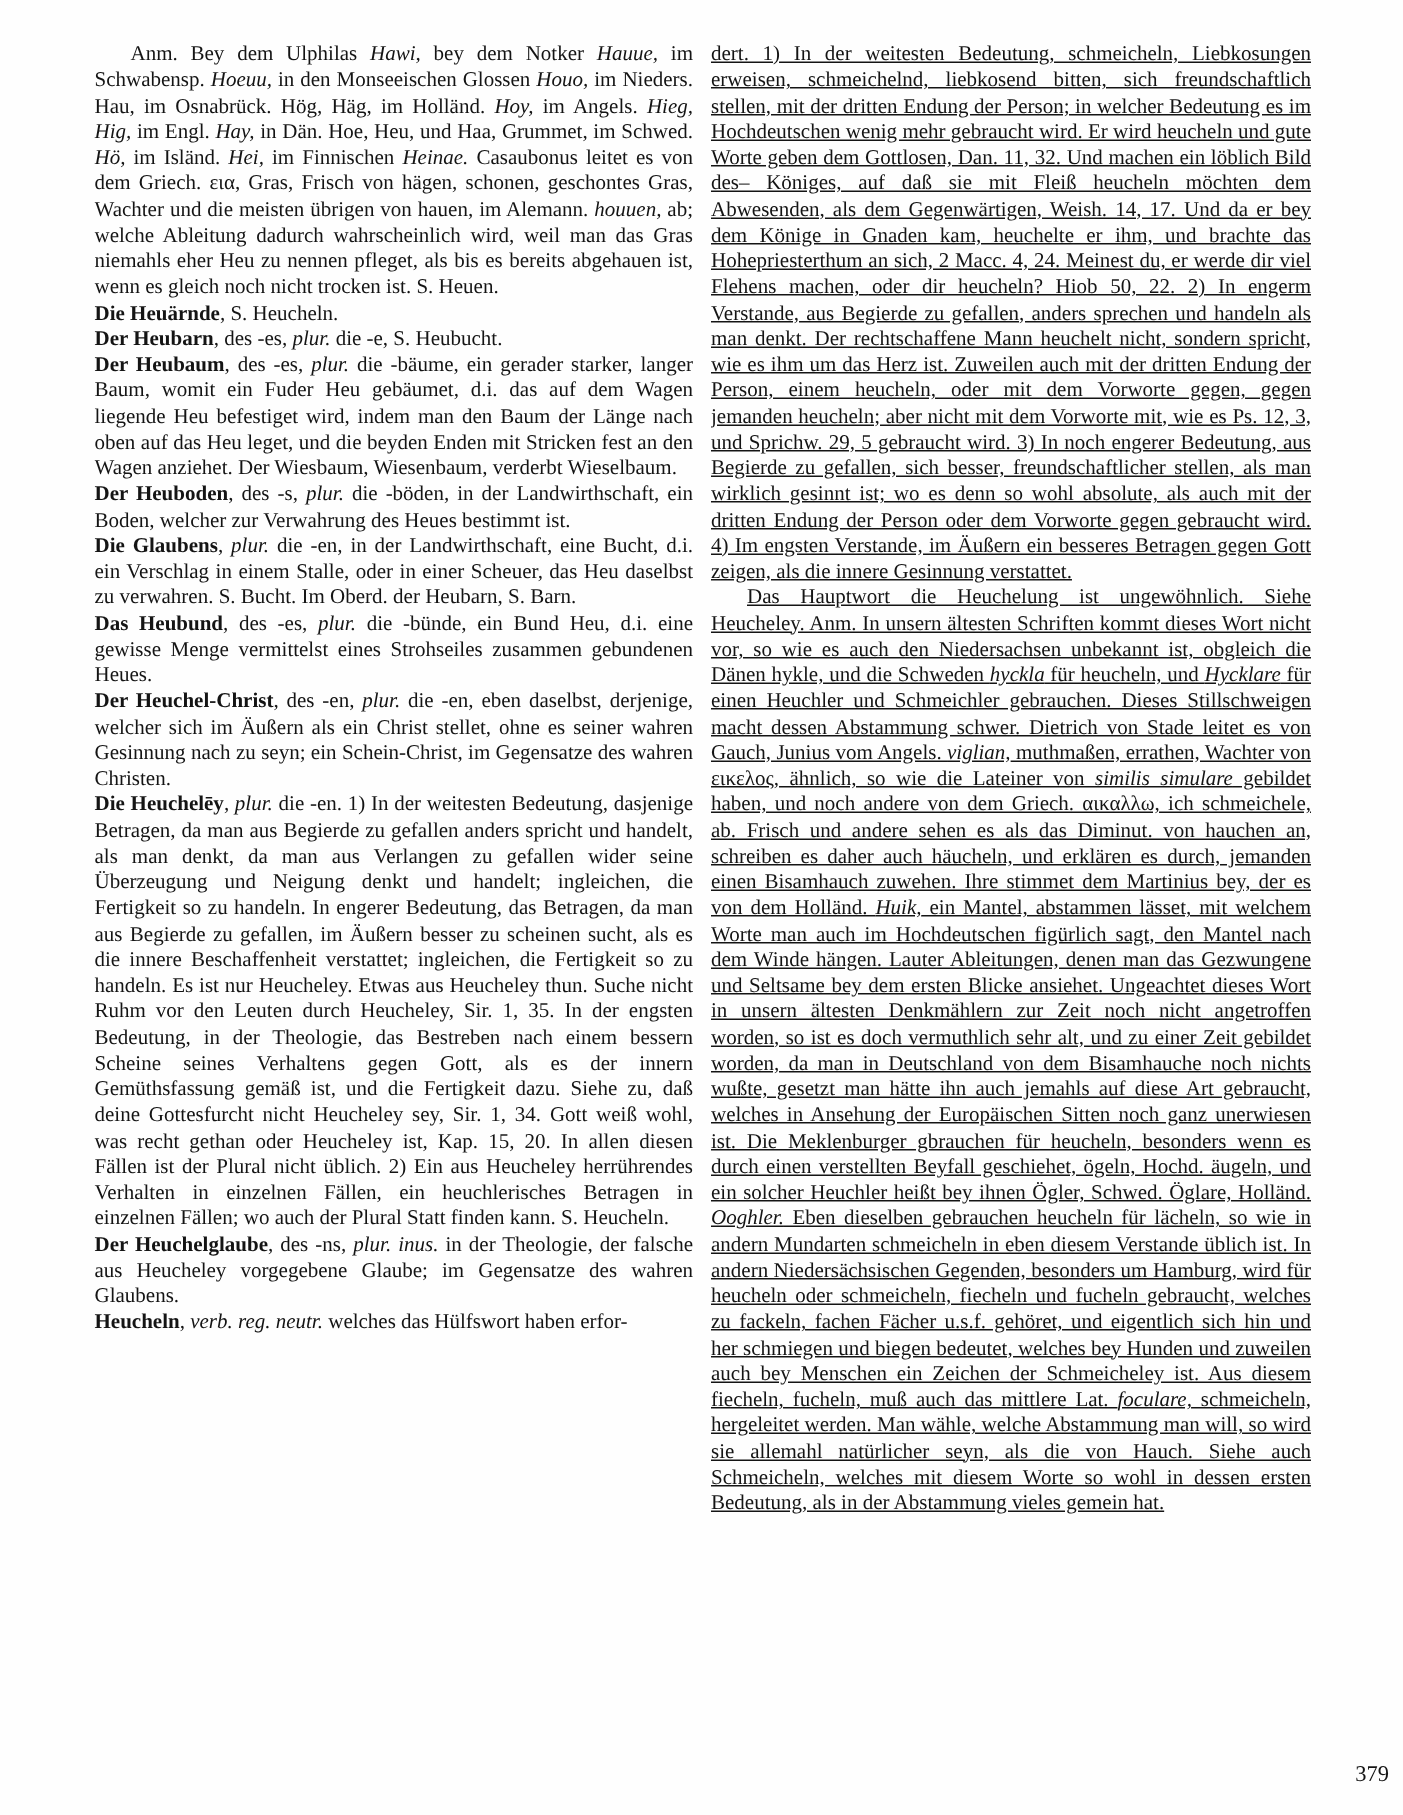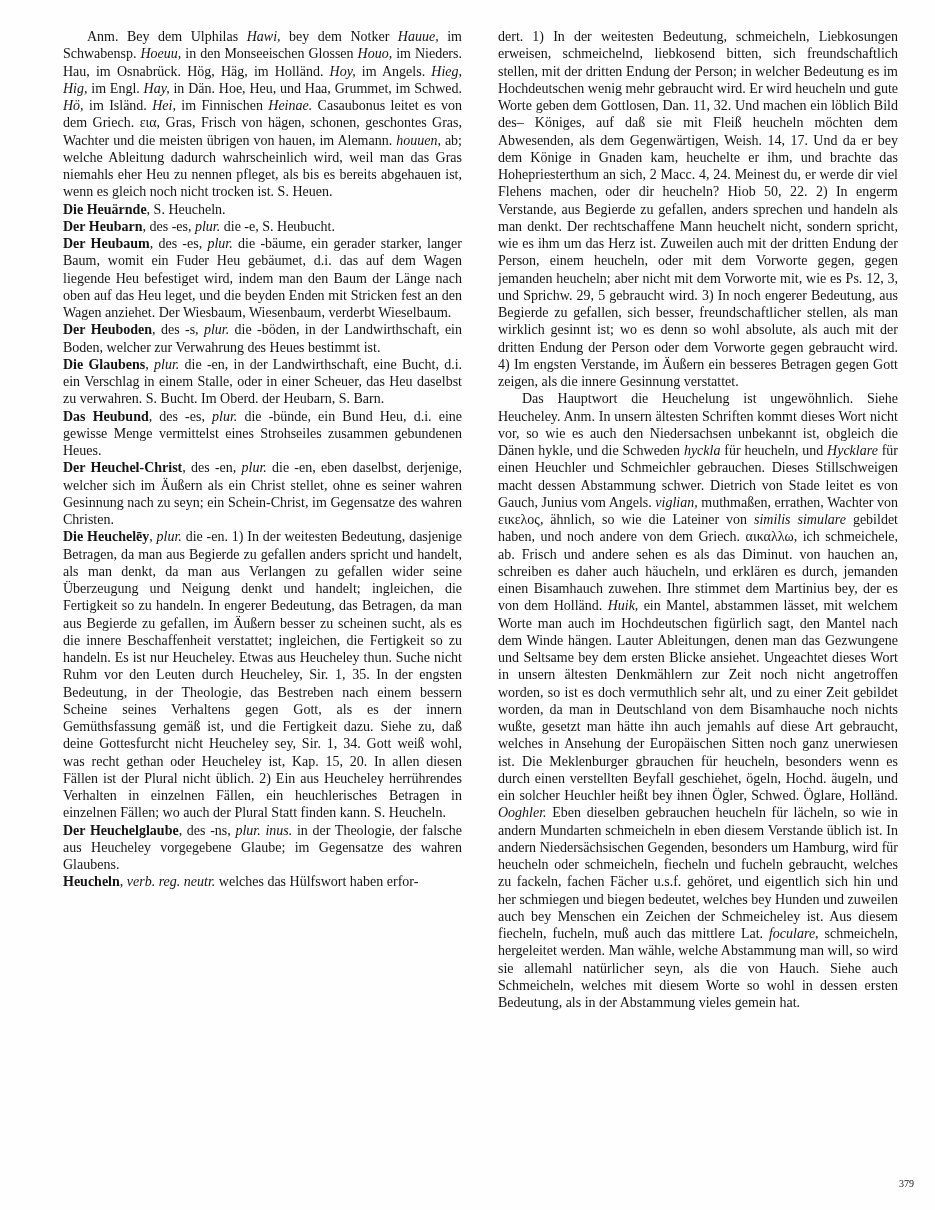--- a/index.html
+++ b/index.html
@@ -16,30 +16,30 @@
     padding-left: 15px;
   }
   .col {
     position: absolute;
     top: 28px;
     text-align: justify;
     text-align-last: left;
     overflow: hidden;
   }
   .col-left  { left: 63px;  width: 399px; height: 1172px; }
-  .col-right { left: 498px; width: 400px; height: 1145px; }
+  .col-right { left: 474px; width: 400px; height: 1145px; text-decoration: underline; }
   .para { margin: 0; padding: 0; }
   .para.indent { text-indent: 24px; }
   .bold { font-weight: bold; }
   .italic { font-style: italic; }
   .page-number {
     position: absolute;
-    right: 36px;
+    right: 24px;
     bottom: 18px;
-    font-size: 10px;
+    font-size: 15px;
     color: #141414;
   }
 </style>
 </head>
 <body>
 
 <div class="page">
   <div class="col col-left" id="col-left">
       <p class="para indent"><span>Anm. Bey dem Ulphilas </span><span class="italic">Hawi,</span><span> bey dem Notker </span><span class="italic">Hauue,</span><span> im Schwabensp. </span><span class="italic">Hoeuu,</span><span> in den Monseeischen Glossen </span><span class="italic">Houo,</span><span> im Nieders. Hau, im Osnabrück. Hög, Häg, im Holländ. </span><span class="italic">Hoy,</span><span> im Angels. </span><span class="italic">Hieg, Hig,</span><span> im Engl. </span><span class="italic">Hay,</span><span> in Dän. Hoe, Heu, und Haa, Grummet, im Schwed. </span><span class="italic">Hö,</span><span> im Isländ. </span><span class="italic">Hei,</span><span> im Finnischen </span><span class="italic">Heinae.</span><span> Casaubonus leitet es von dem Griech. εια, Gras, Frisch von hägen, schonen, geschontes Gras, Wachter und die meisten übrigen von hauen, im Alemann. </span><span class="italic">houuen,</span><span> ab; welche Ableitung dadurch wahrscheinlich wird, weil man das Gras niemahls eher Heu zu nennen pfleget, als bis es bereits abgehauen ist, wenn es gleich noch nicht trocken ist. S. Heuen.</span></p>
       <p class="para"><span class="bold">Die Heuärnde</span><span>, S. Heucheln.</span></p>

